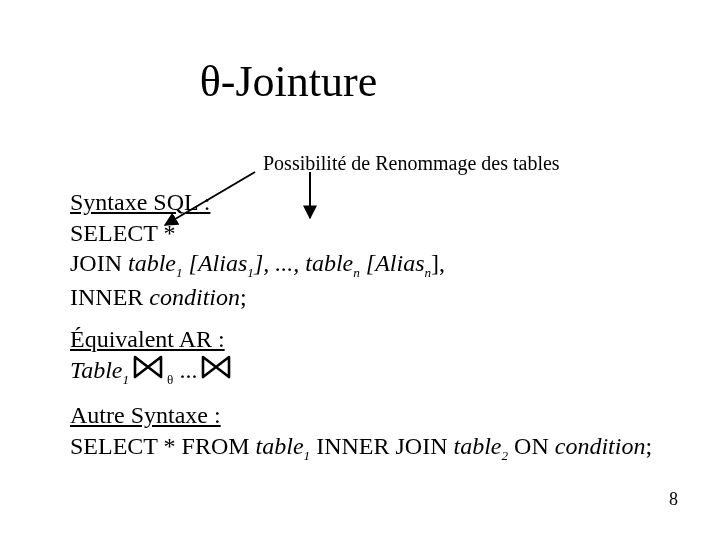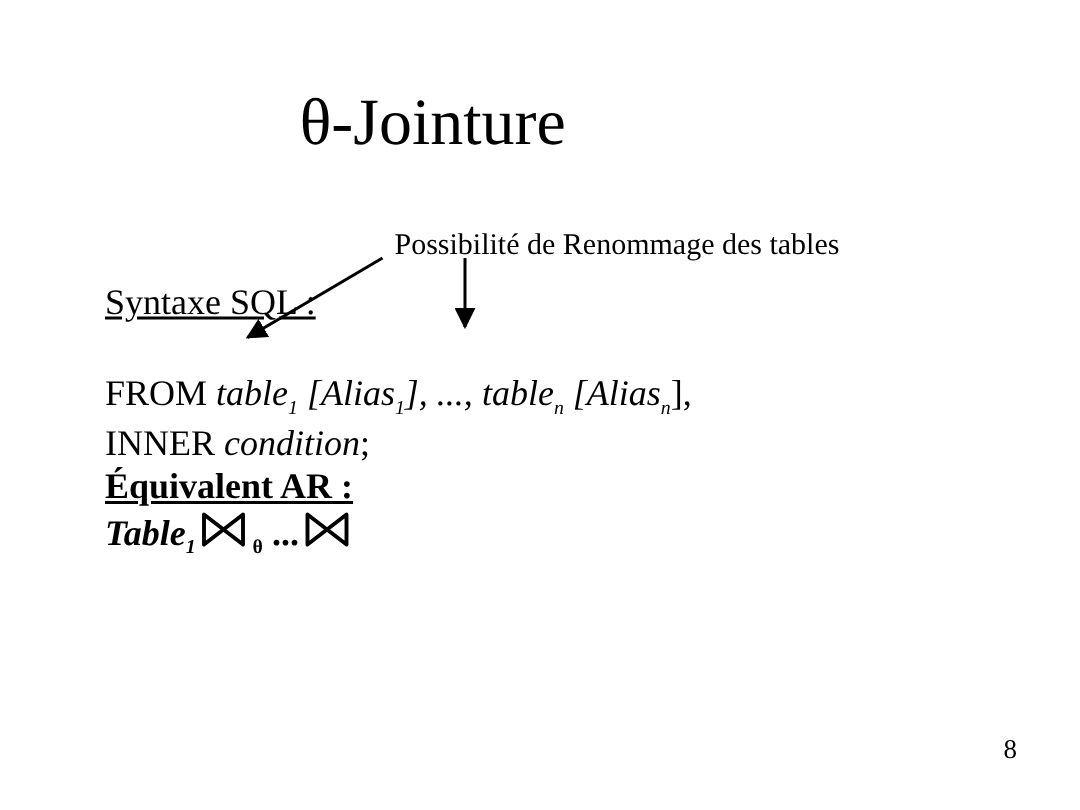--- a/index.html
+++ b/index.html
@@ -32,21 +32,21 @@
     font-size: 20px;
     margin-left: 36px;
   }
   .block {
     position: absolute;
     left: 70px;
     font-size: 24px;
     line-height: 1.28;
   }
   .block-sql { top: 163px; margin-top: 24px; }
-  .block-ar  { top: 310px; font-weight: bold; }
+  .block-ar  { top: 324px; }
   .block-alt { top: 400px; }
   .u { text-decoration: underline; }
   .sub {
     font-size: 0.55em;
     vertical-align: sub;
     font-style: normal;
   }
   .sub-italic {
     font-size: 0.55em;
     vertical-align: sub;
@@ -94,22 +94,22 @@
       <marker id="ah" viewBox="0 0 10 10" refX="9" refY="5" markerWidth="7" markerHeight="7" orient="auto-start-reverse">
         <path d="M 0 0 L 10 5 L 0 10 z" fill="#000"></path>
       </marker>
     </defs>
     <line x1="255" y1="172" x2="165" y2="225" stroke="#000" stroke-width="2" marker-end="url(#ah)"></line>
     <line x1="310" y1="172" x2="310" y2="218" stroke="#000" stroke-width="2" marker-end="url(#ah)"></line>
   </svg>
 
   <div class="block block-sql">
     <span class="u">Syntaxe SQL :</span><br>
-    <br>
-    <span>FROM </span><i>table</i><span class="sub-italic">1</span><i> [Alias</i><span class="sub-italic">1</span><i>], ..., </i><i>table</i><span class="sub-italic">n</span><i> [Alias</i><span class="sub-italic">n</span><span>],</span><br>
+    <span>SELECT *</span><br>
+    <span>JOIN </span><i>table</i><span class="sub-italic">1</span><i> [Alias</i><span class="sub-italic">1</span><i>], ..., </i><i>table</i><span class="sub-italic">n</span><i> [Alias</i><span class="sub-italic">n</span><span>],</span><br>
     <span>INNER </span><i>condition</i><span>;</span>
   </div>
 
   <div class="block block-ar">
     <span class="u">Équivalent AR :</span><br>
     <span class="arline">
       <span><i>Table</i><span class="sub-italic">1</span></span>
       <span class="join-icon-wrap">
         <svg viewBox="0 0 30 24" width="30" height="24">
           <path d="M2 2 L28 22 L28 2 L2 22 Z" fill="none" stroke="#000" stroke-width="2.6" stroke-linejoin="round"></path>
@@ -117,15 +117,19 @@
       </span>
       <span><span class="sub">θ</span><span> ...</span></span>
       <span class="join-icon-wrap">
         <svg viewBox="0 0 30 24" width="30" height="24">
           <path d="M2 2 L28 22 L28 2 L2 22 Z" fill="none" stroke="#000" stroke-width="2.6" stroke-linejoin="round"></path>
         </svg>
       </span>
     </span>
   </div>
 
+  <div class="block block-alt">
+    <span class="u">Autre Syntaxe :</span><br>
+    <span>SELECT * FROM </span><i>table</i><span class="sub-italic">1</span><span> INNER JOIN </span><i>table</i><span class="sub-italic">2</span><span> ON </span><i>condition</i><span>;</span>
+  </div>
 
   <div class="page-number">8</div>
 </div>
 
 </body></html>

